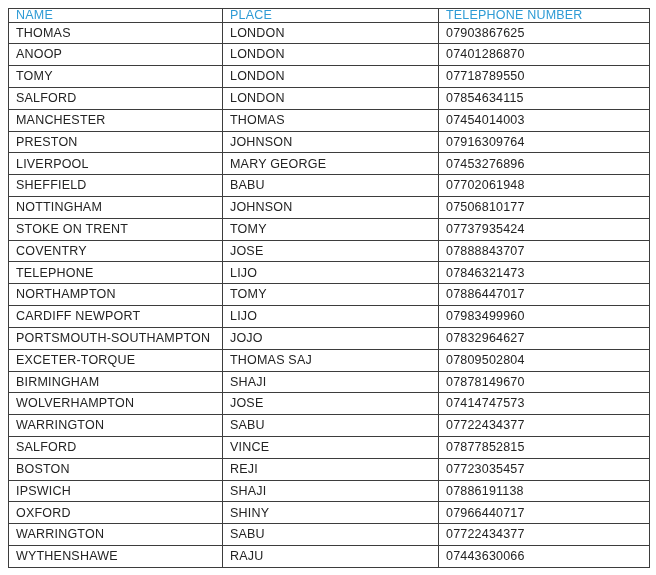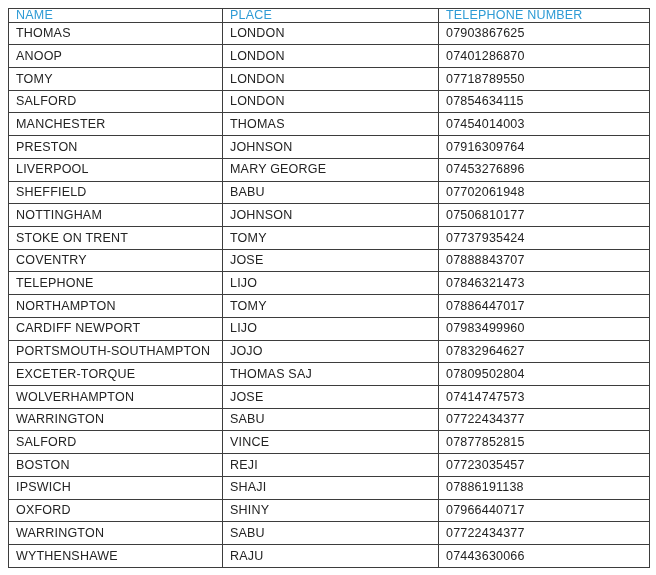--- a/index.html
+++ b/index.html
@@ -139,20 +139,25 @@
         <td>PORTSMOUTH-SOUTHAMPTON</td>
         <td>JOJO</td>
         <td>07832964627</td>
       </tr>
       <tr>
         <td>EXCETER-TORQUE</td>
         <td>THOMAS SAJ</td>
         <td>07809502804</td>
       </tr>
       <tr>
+        <td>BIRMINGHAM</td>
+        <td>SHAJI</td>
+        <td>07878149670</td>
+      </tr>
+      <tr>
         <td>WOLVERHAMPTON</td>
         <td>JOSE</td>
         <td>07414747573</td>
       </tr>
       <tr>
         <td>WARRINGTON</td>
         <td>SABU</td>
         <td>07722434377</td>
       </tr>
       <tr>

